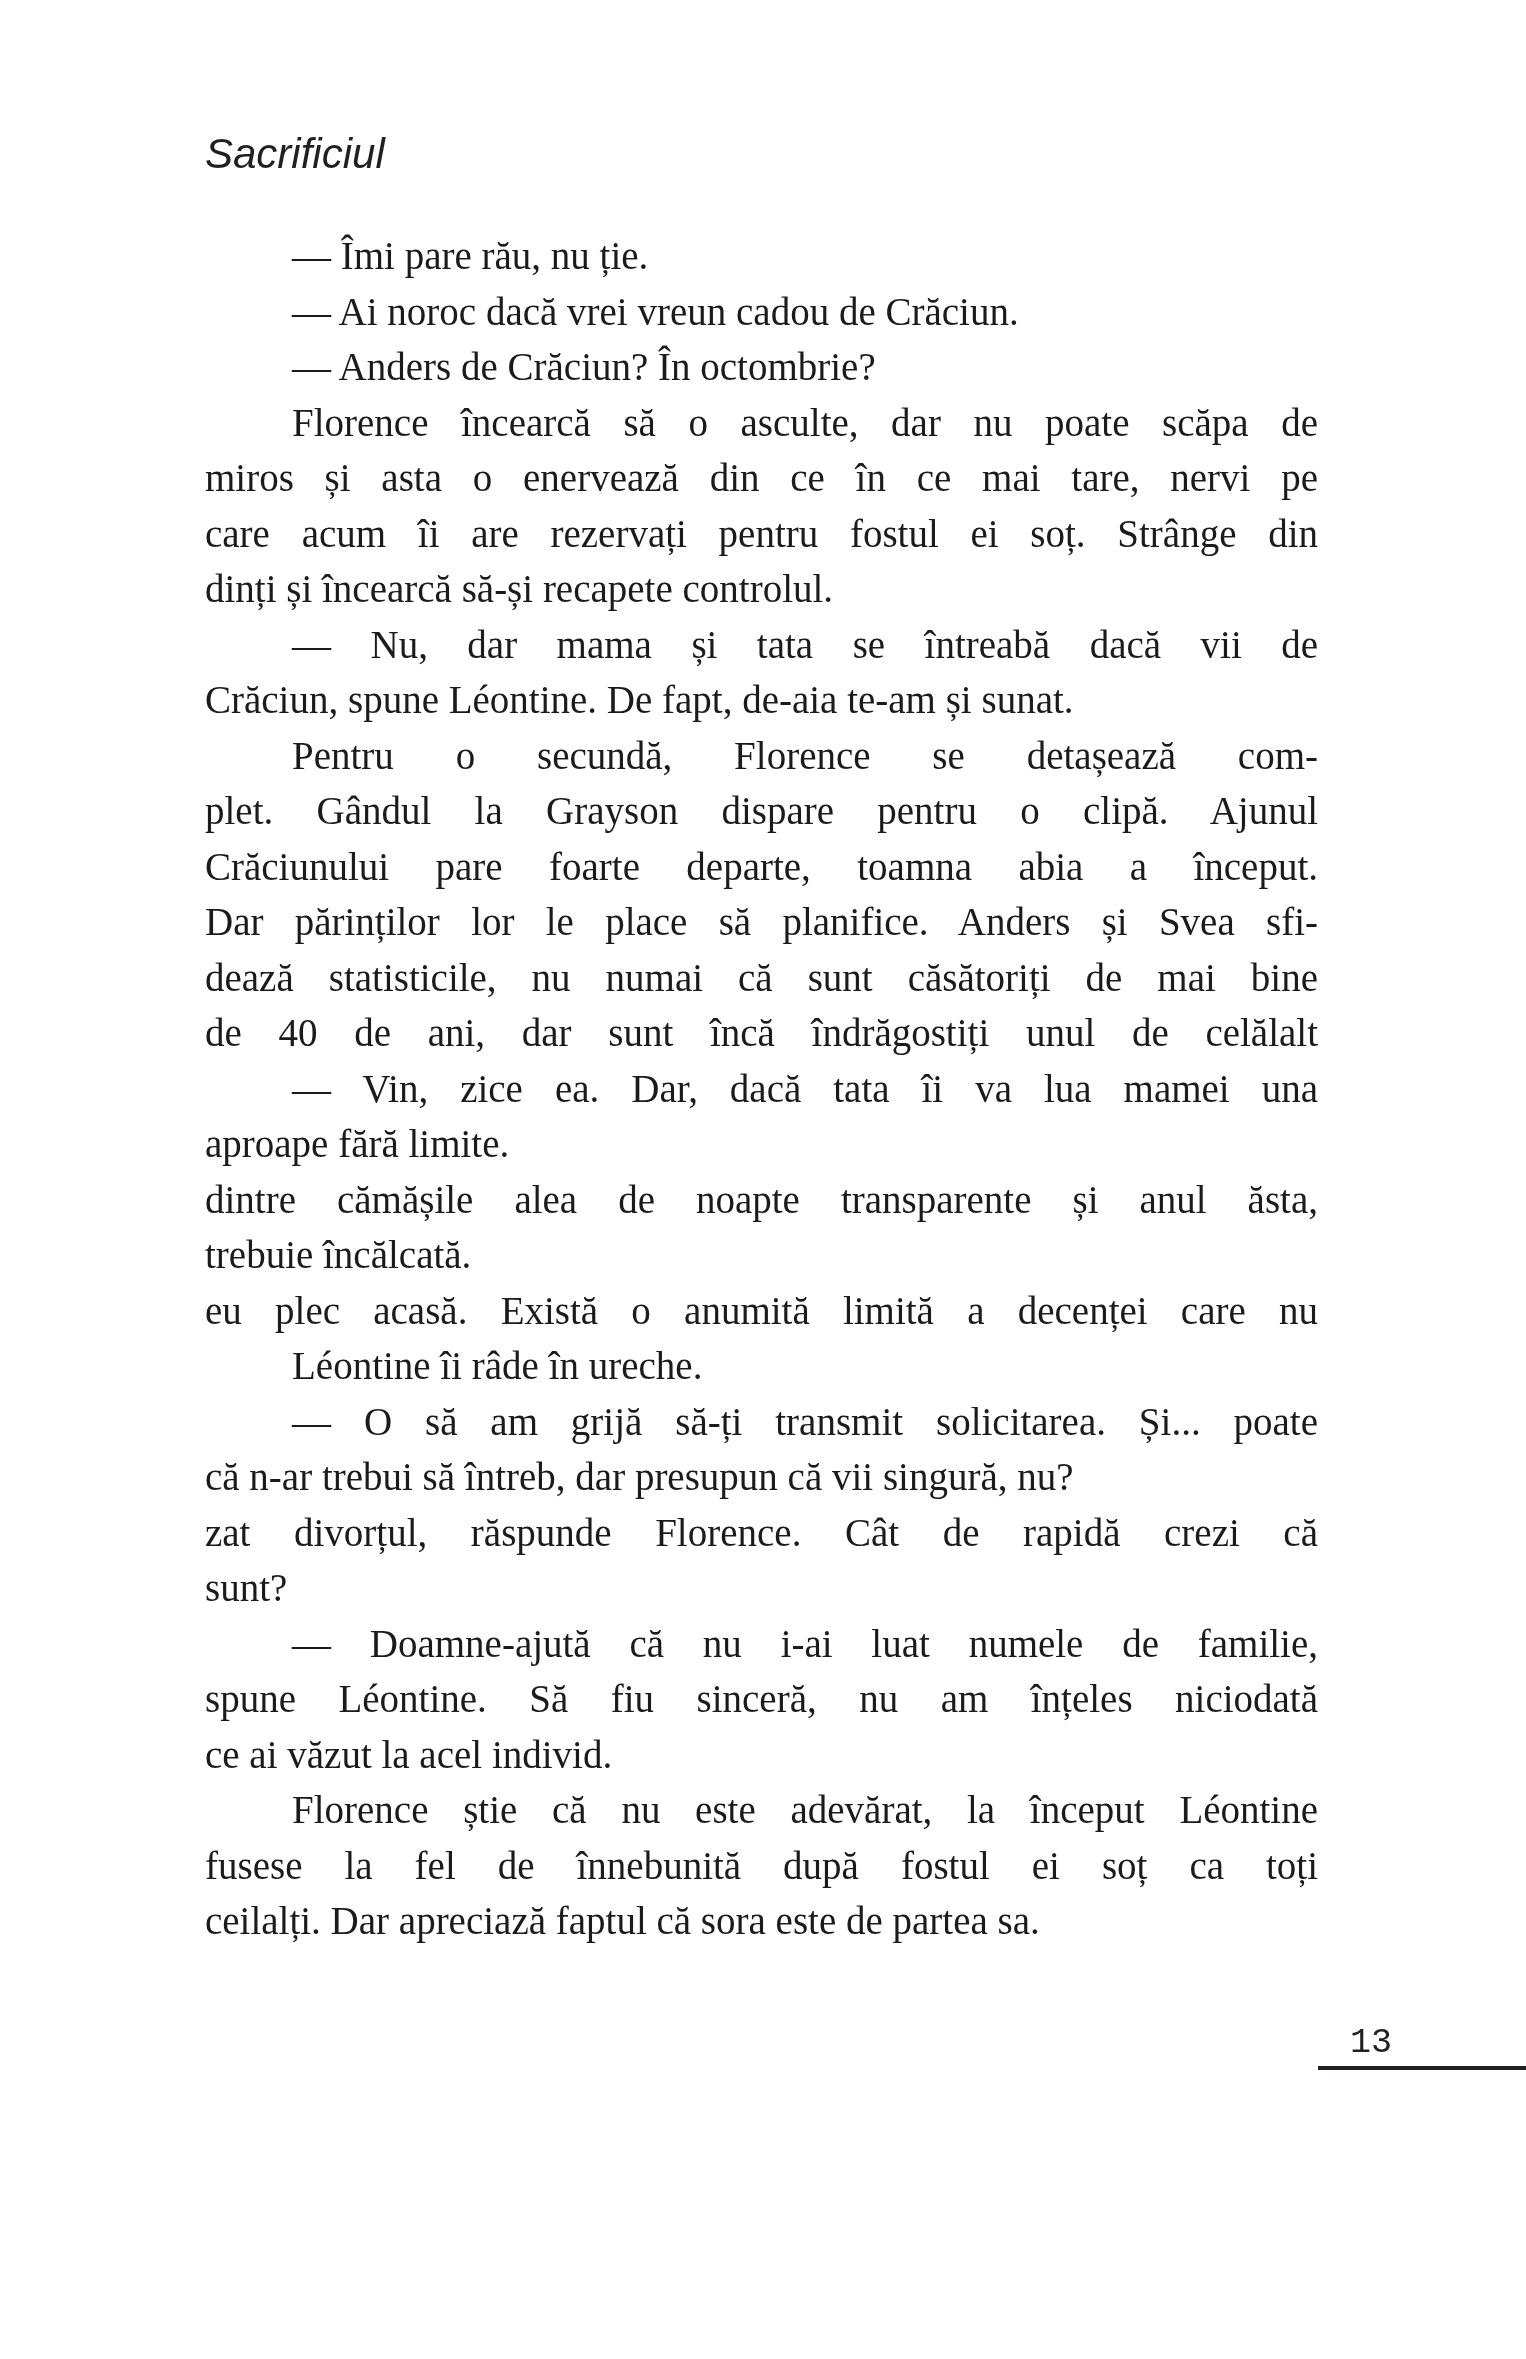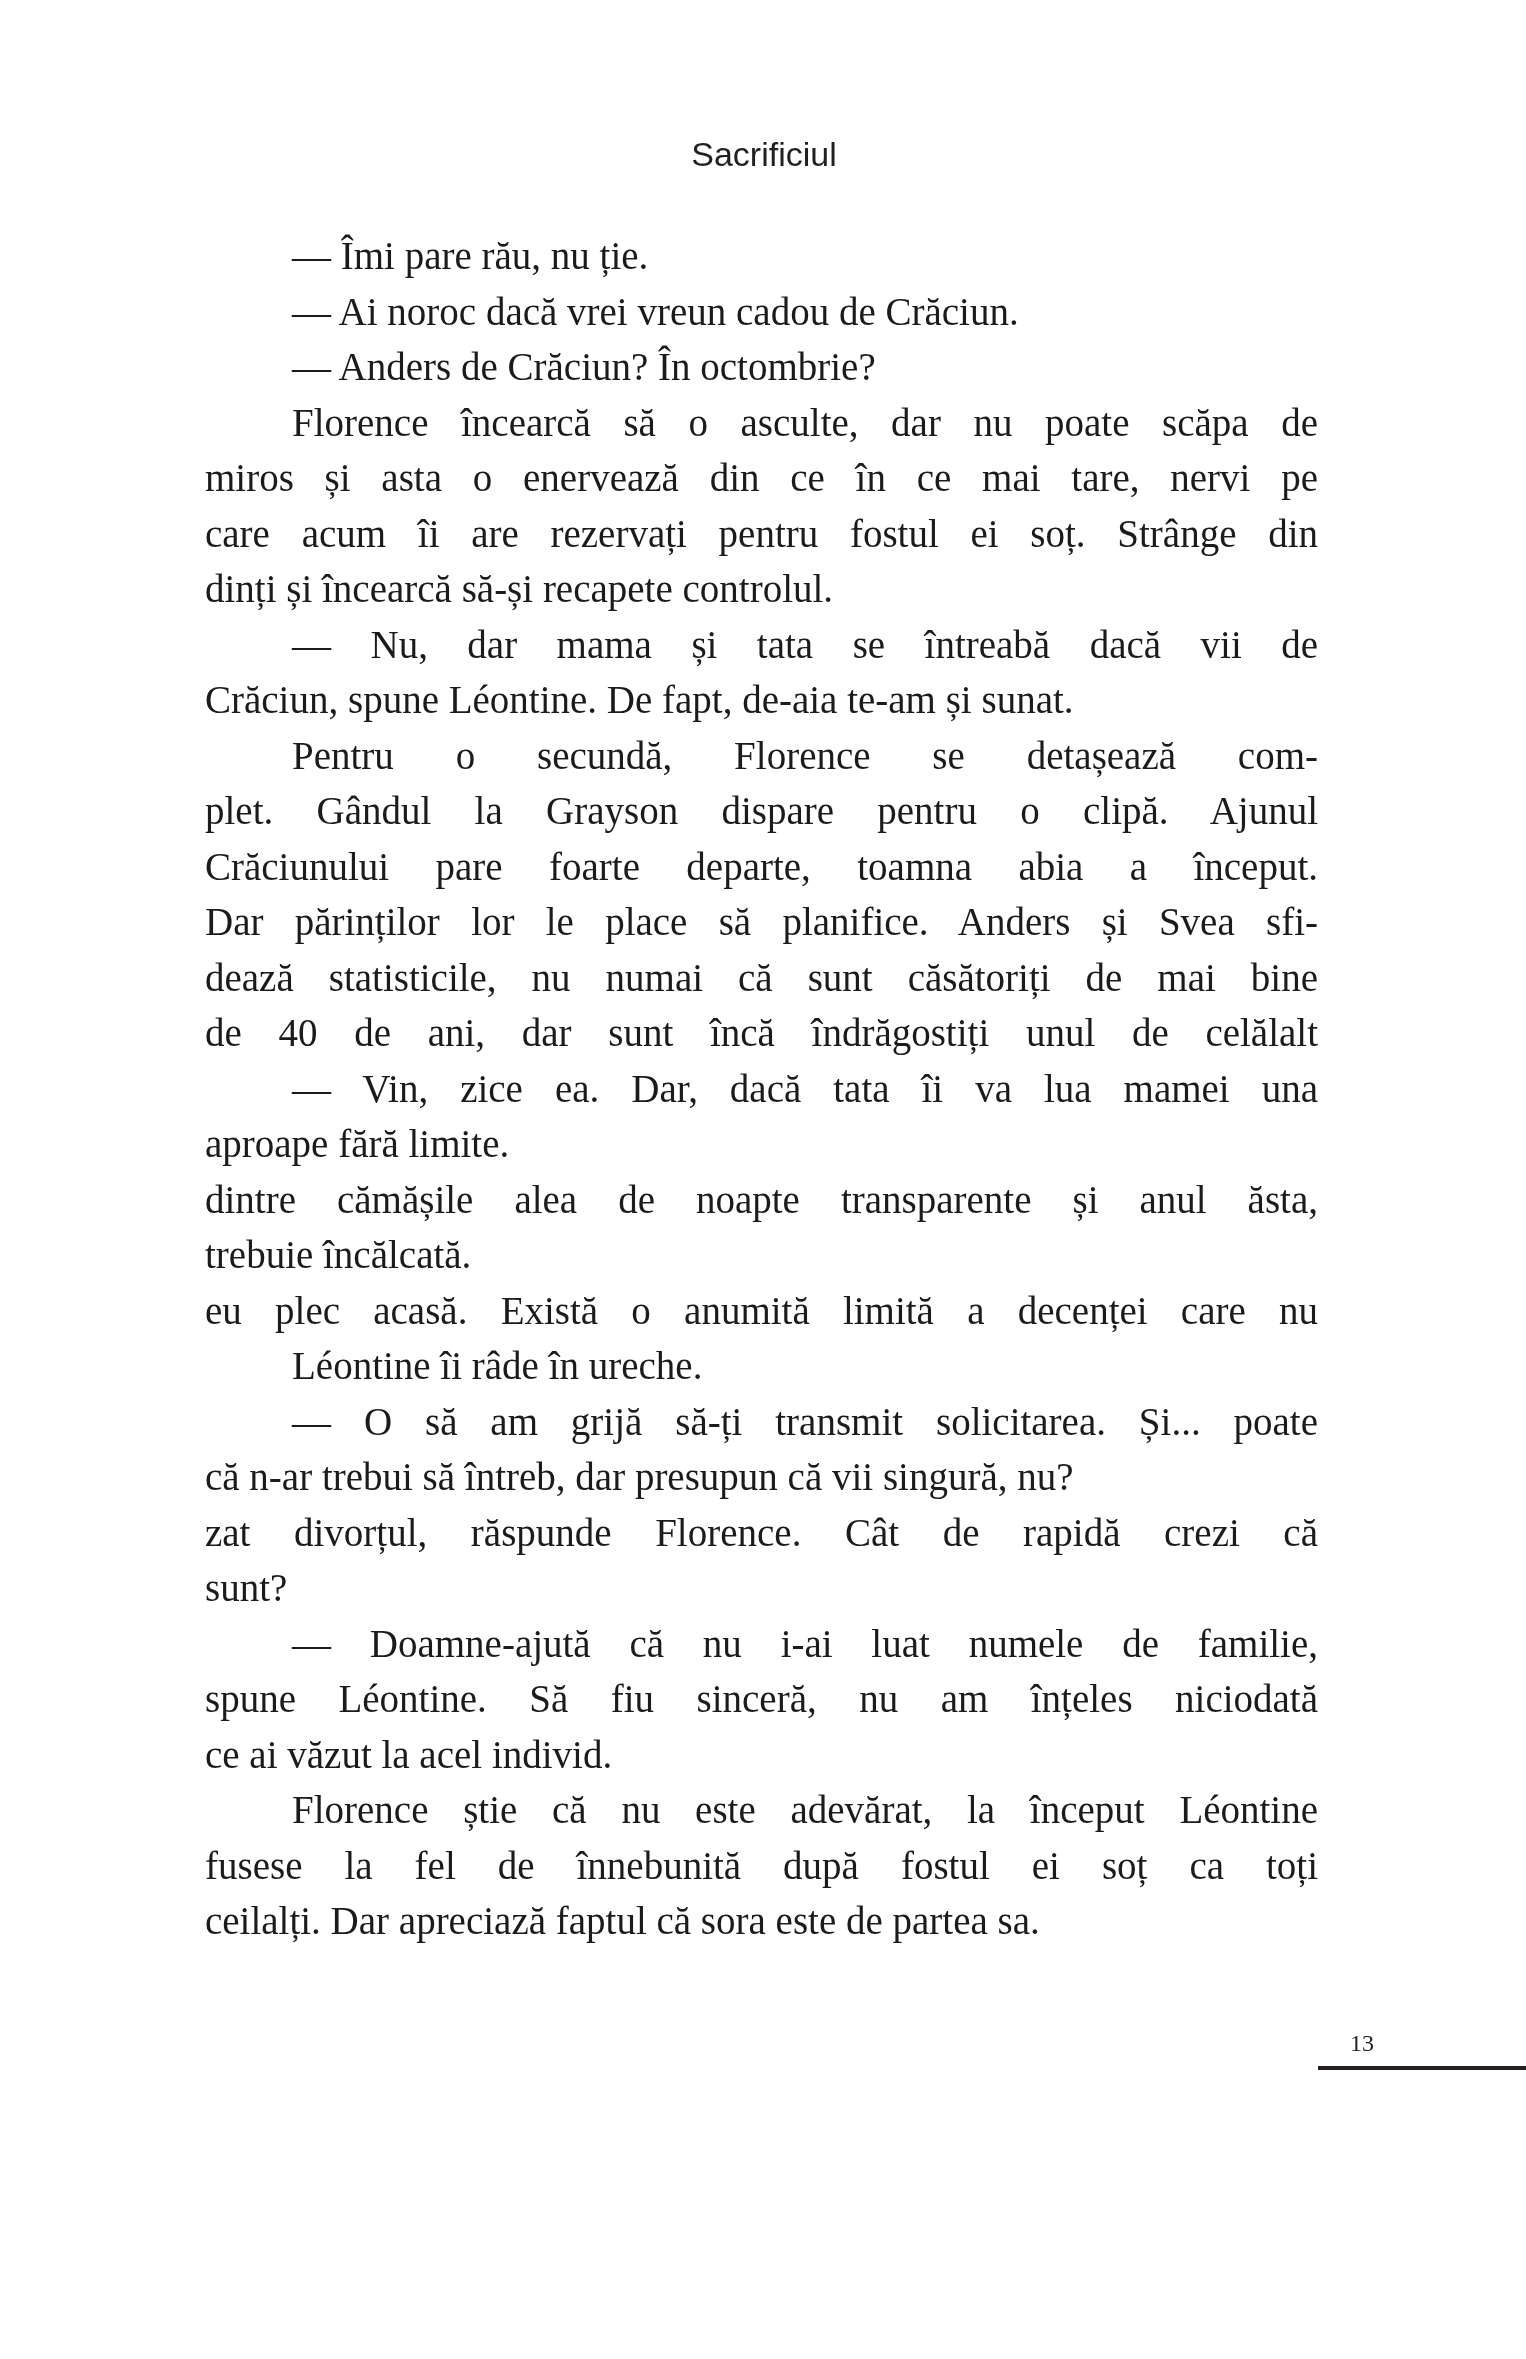--- a/index.html
+++ b/index.html
@@ -13,23 +13,24 @@
     height: 2359px;
     background: #ffffff;
     overflow: hidden;
     color: #1b1b1b;
   }
   .running-header {
     position: absolute;
     top: 134px;
     left: 205px;
     width: 1118px;
-    text-align: center;
+    text-align: left;
     font-family: "Liberation Sans", sans-serif;
-    font-size: 34px;
+    font-style: italic;
+    font-size: 42px;
     line-height: 40px;
     color: #221f20;
   }
   .body-text {
     position: absolute;
     top: 228px;
     left: 205px;
     width: 1113px;
     font-family: "Liberation Serif", "DejaVu Serif", serif;
     font-size: 39px;
@@ -44,22 +45,22 @@
   .line.first {
     text-indent: 87px;
   }
   .line.last {
     text-align-last: left;
   }
   .folio {
     position: absolute;
     top: 2024px;
     left: 1350px;
-    font-family: Liberation Serif, serif;
-    font-size: 24px;
+    font-family: Liberation Mono, monospace;
+    font-size: 35px;
     line-height: 38px;
     color: #221f20;
   }
   .folio-rule {
     position: absolute;
     top: 2066px;
     left: 1318px;
     width: 208px;
     height: 4px;
     background: #231f20;

